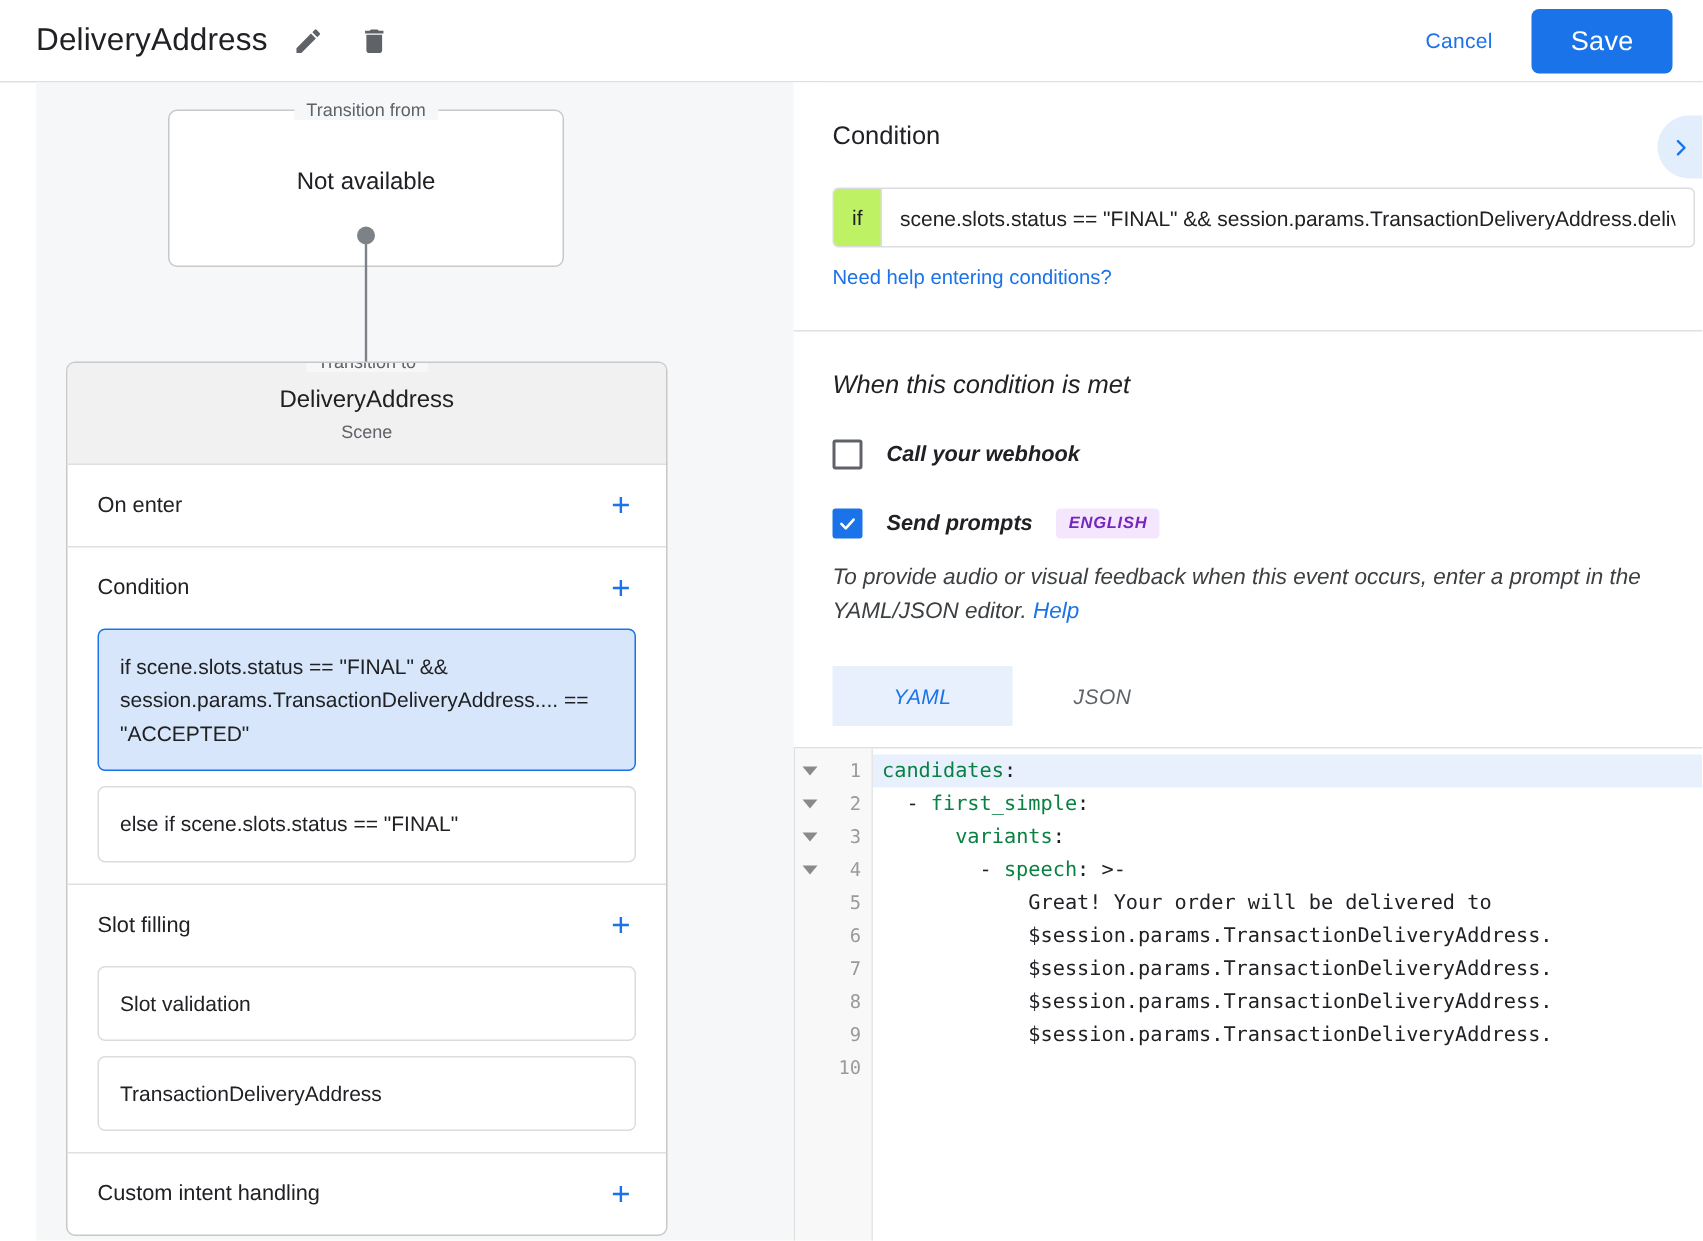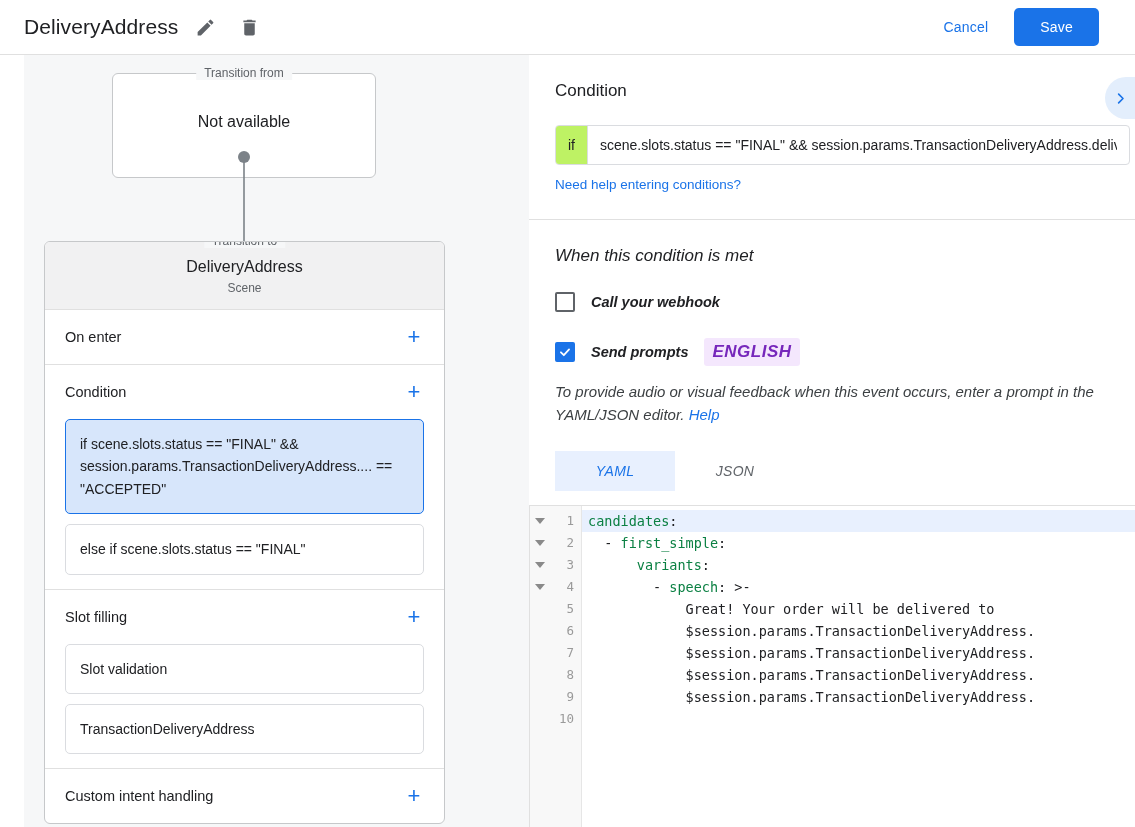--- a/index.html
+++ b/index.html
@@ -25,32 +25,32 @@
     letter-spacing: 0.1px;
   }
   .icon-btn {
     width: 34px; height: 34px;
     margin-left: 10px;
     display: flex; align-items: center; justify-content: center;
     border-radius: 50%;
     cursor: pointer;
   }
   .topbar-right {
-    margin-left: auto; margin-right: 36px;
+    margin-left: auto; margin-right: 20px;
     display: flex; align-items: center; gap: 10px;
   }
   .btn-text {
     color: #1a73e8; font-size: 14px; font-weight: 500;
     padding: 9px 16px; border-radius: 4px;
     background: transparent; border: none; cursor: pointer;
     letter-spacing: 0.2px;
   }
   .btn-primary {
     background: #1a73e8; color: #ffffff;
-    font-size: 14px; font-weight: 500;
+    font-size: 18px; font-weight: 500;
     padding: 11px 26px; border-radius: 5px;
     border: none; cursor: pointer;
     letter-spacing: 0.2px;
   }
 
   
   .body-wrap { position: absolute; top: 55px; left: 0; width: 1135px; height: 772px; }
 
   .left-pane {
     position: absolute; top: 0; left: 0; width: 528px; height: 772px;
@@ -198,21 +198,21 @@
   .cbox.checked {
     background: #1a73e8; border-color: #1a73e8;
     display: flex; align-items: center; justify-content: center;
   }
   .check-label {
     margin-left: 16px; font-size: 14.5px; font-weight: bold; color: #202124;
   }
   .badge {
     margin-left: 16px;
     background: #f4e7fd; color: #7627bb;
-    font-size: 17px; font-weight: bold; letter-spacing: 0.5px;
+    font-size: 11px; font-weight: bold; letter-spacing: 0.5px;
     padding: 4px 8px; border-radius: 3px;
   }
   .met-desc {
     margin-top: 14px; font-size: 15px; color: #3c4043; line-height: 1.55;
     max-width: 565px;
   }
   .met-desc a { color: #1a73e8; text-decoration: none; cursor: pointer; }
 
   .tabs { display: flex; margin-top: 24px; }
   .tab {

